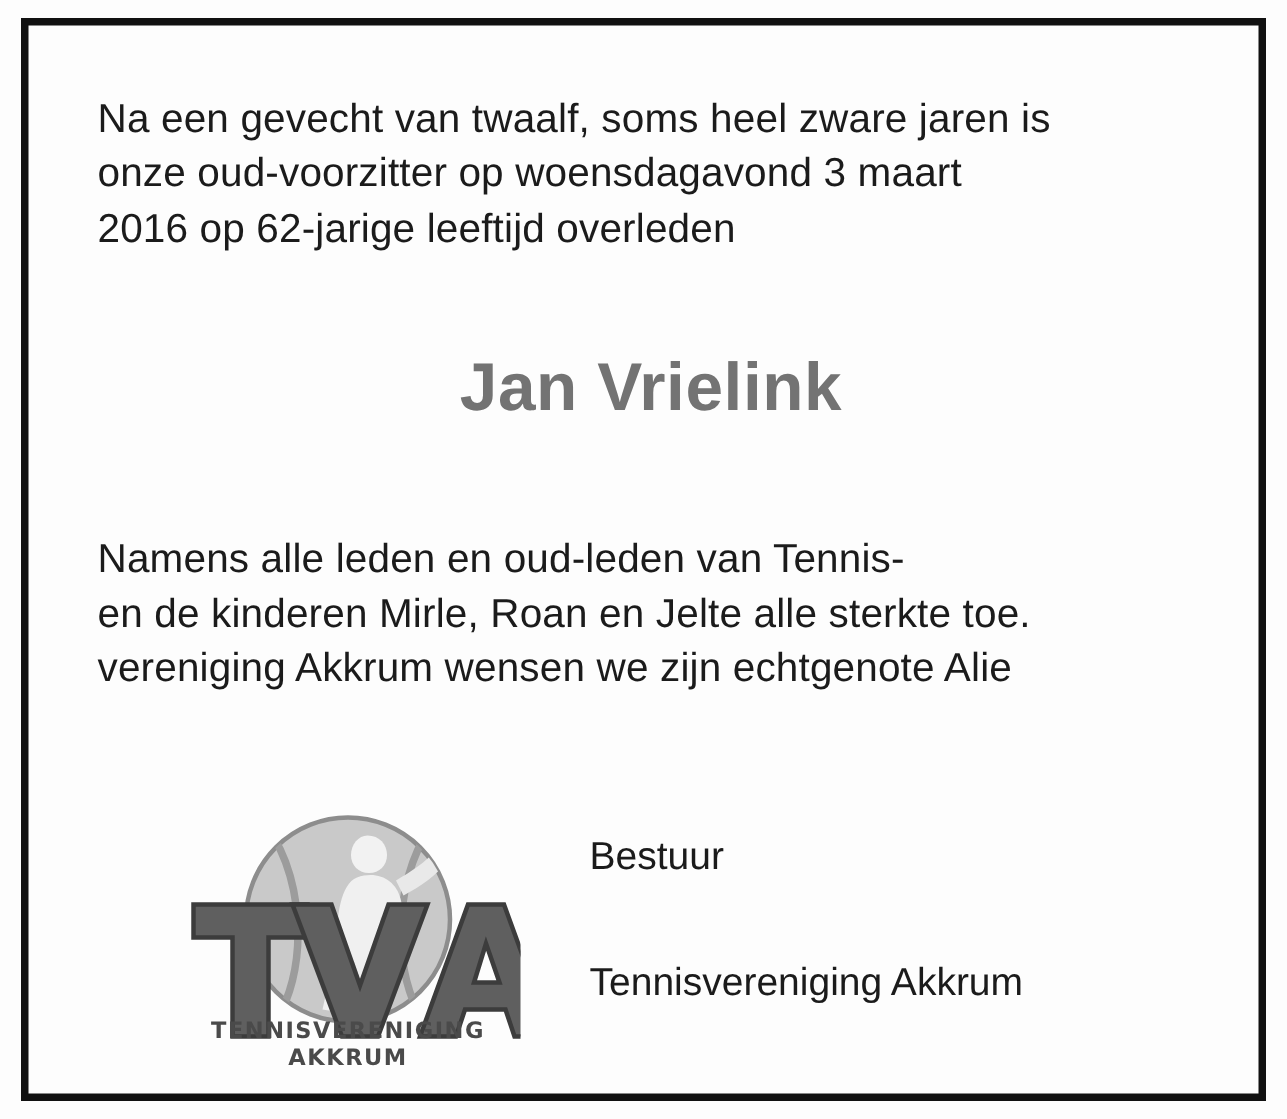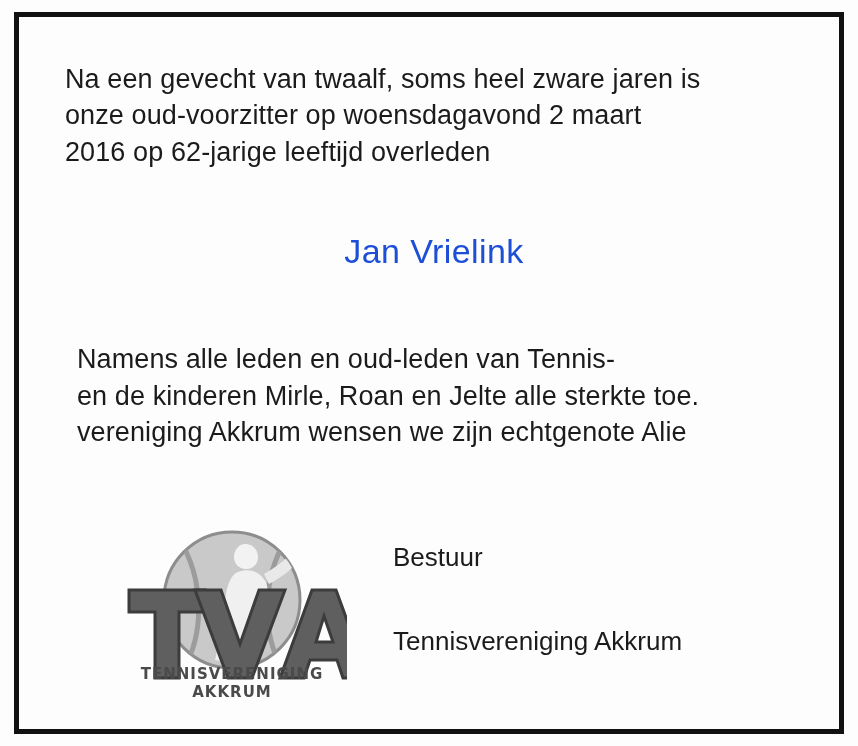--- a/index.html
+++ b/index.html
@@ -40,29 +40,28 @@
   }
   .body-text .line {
     display: block;
     white-space: pre;
   }
   .intro {
     margin-top: 8px;
   }
   .deceased-name {
     text-align: center;
-    font-size: 34px;
-    font-weight: 400;
-    color: #1d4ed8;
+    font-size: 45px;
+    font-weight: 700;
+    color: #737373;
     margin: 62px 0 70px 0;
     letter-spacing: 0.4px;
   }
   .closing {
     margin-top: 0;
-    margin-left: 12px;
   }
   .footer {
     display: flex;
     align-items: flex-end;
     margin-top: 40px;
     padding-left: 52px;
   }
   .logo {
     width: 230px;
     height: 175px;
@@ -98,21 +97,21 @@
   }
 </style>
 </head>
 <body>
 
 <div class="page">
   <div class="notice-border">
 
     <div class="body-text intro">
       <span class="line">Na een gevecht van twaalf, soms heel zware jaren is</span>
-      <span class="line">onze oud-voorzitter op woensdagavond 2 maart</span>
+      <span class="line">onze oud-voorzitter op woensdagavond 3 maart</span>
       <span class="line">2016 op 62-jarige leeftijd overleden</span>
     </div>
 
     <div class="deceased-name">Jan Vrielink</div>
 
     <div class="body-text closing">
       <span class="line">Namens alle leden en oud-leden van Tennis-</span>
       <span class="line">en de kinderen Mirle, Roan en Jelte alle sterkte toe.</span>
       <span class="line">vereniging Akkrum wensen we zijn echtgenote Alie</span>
     </div>

